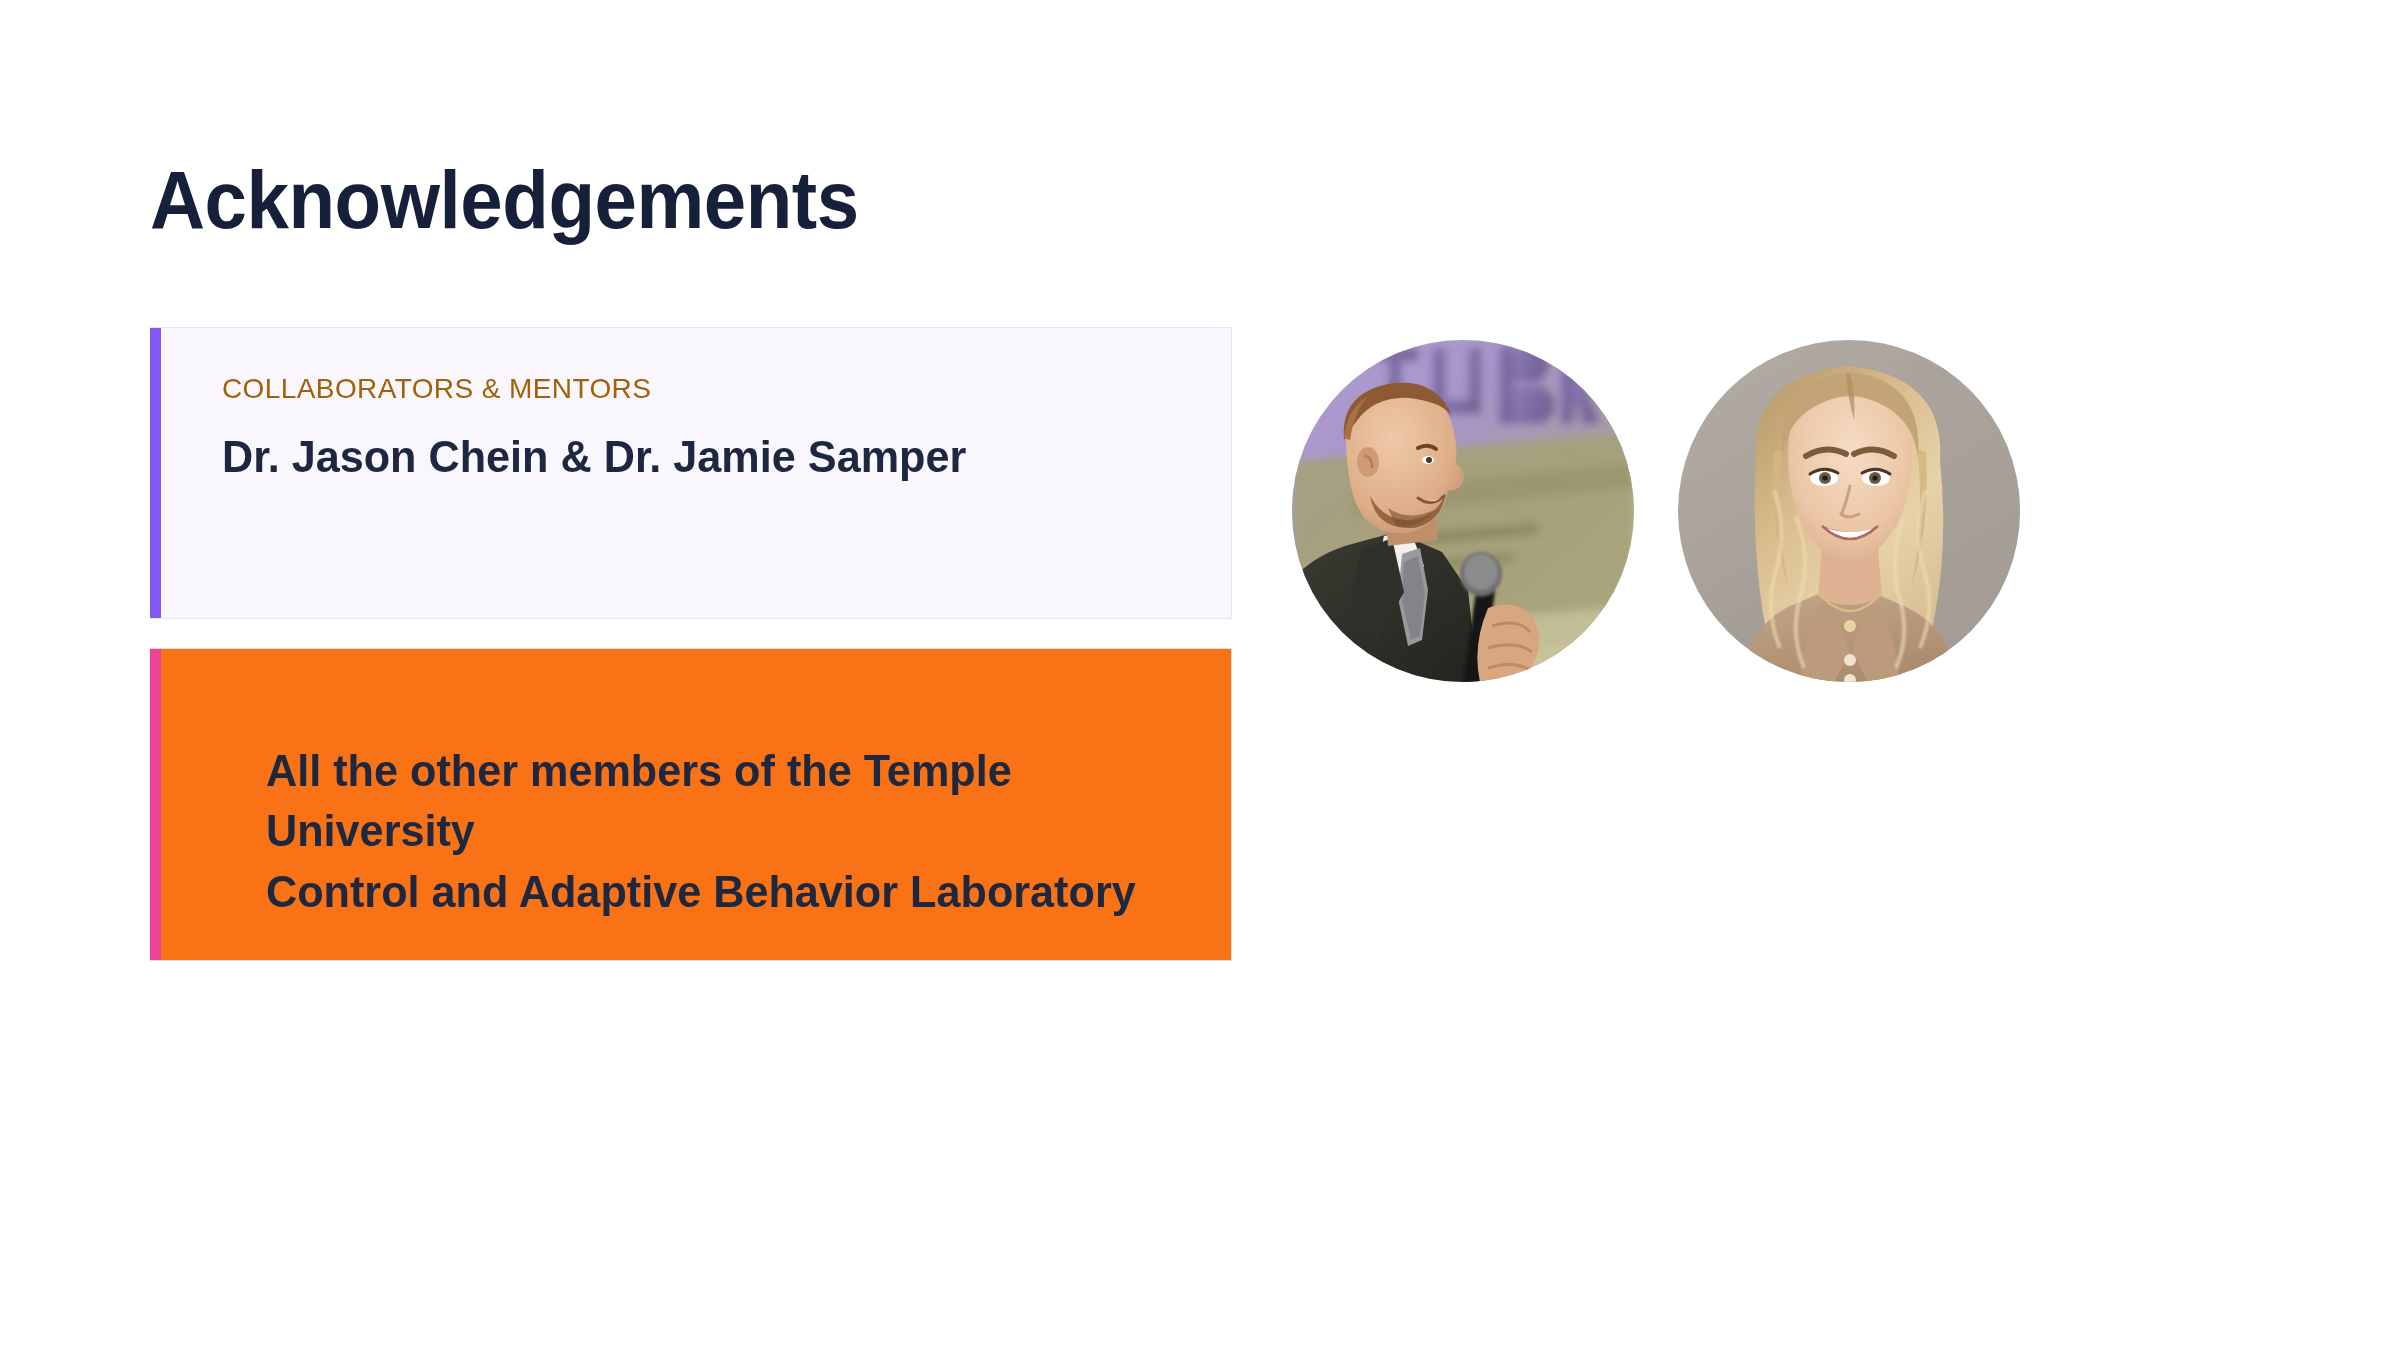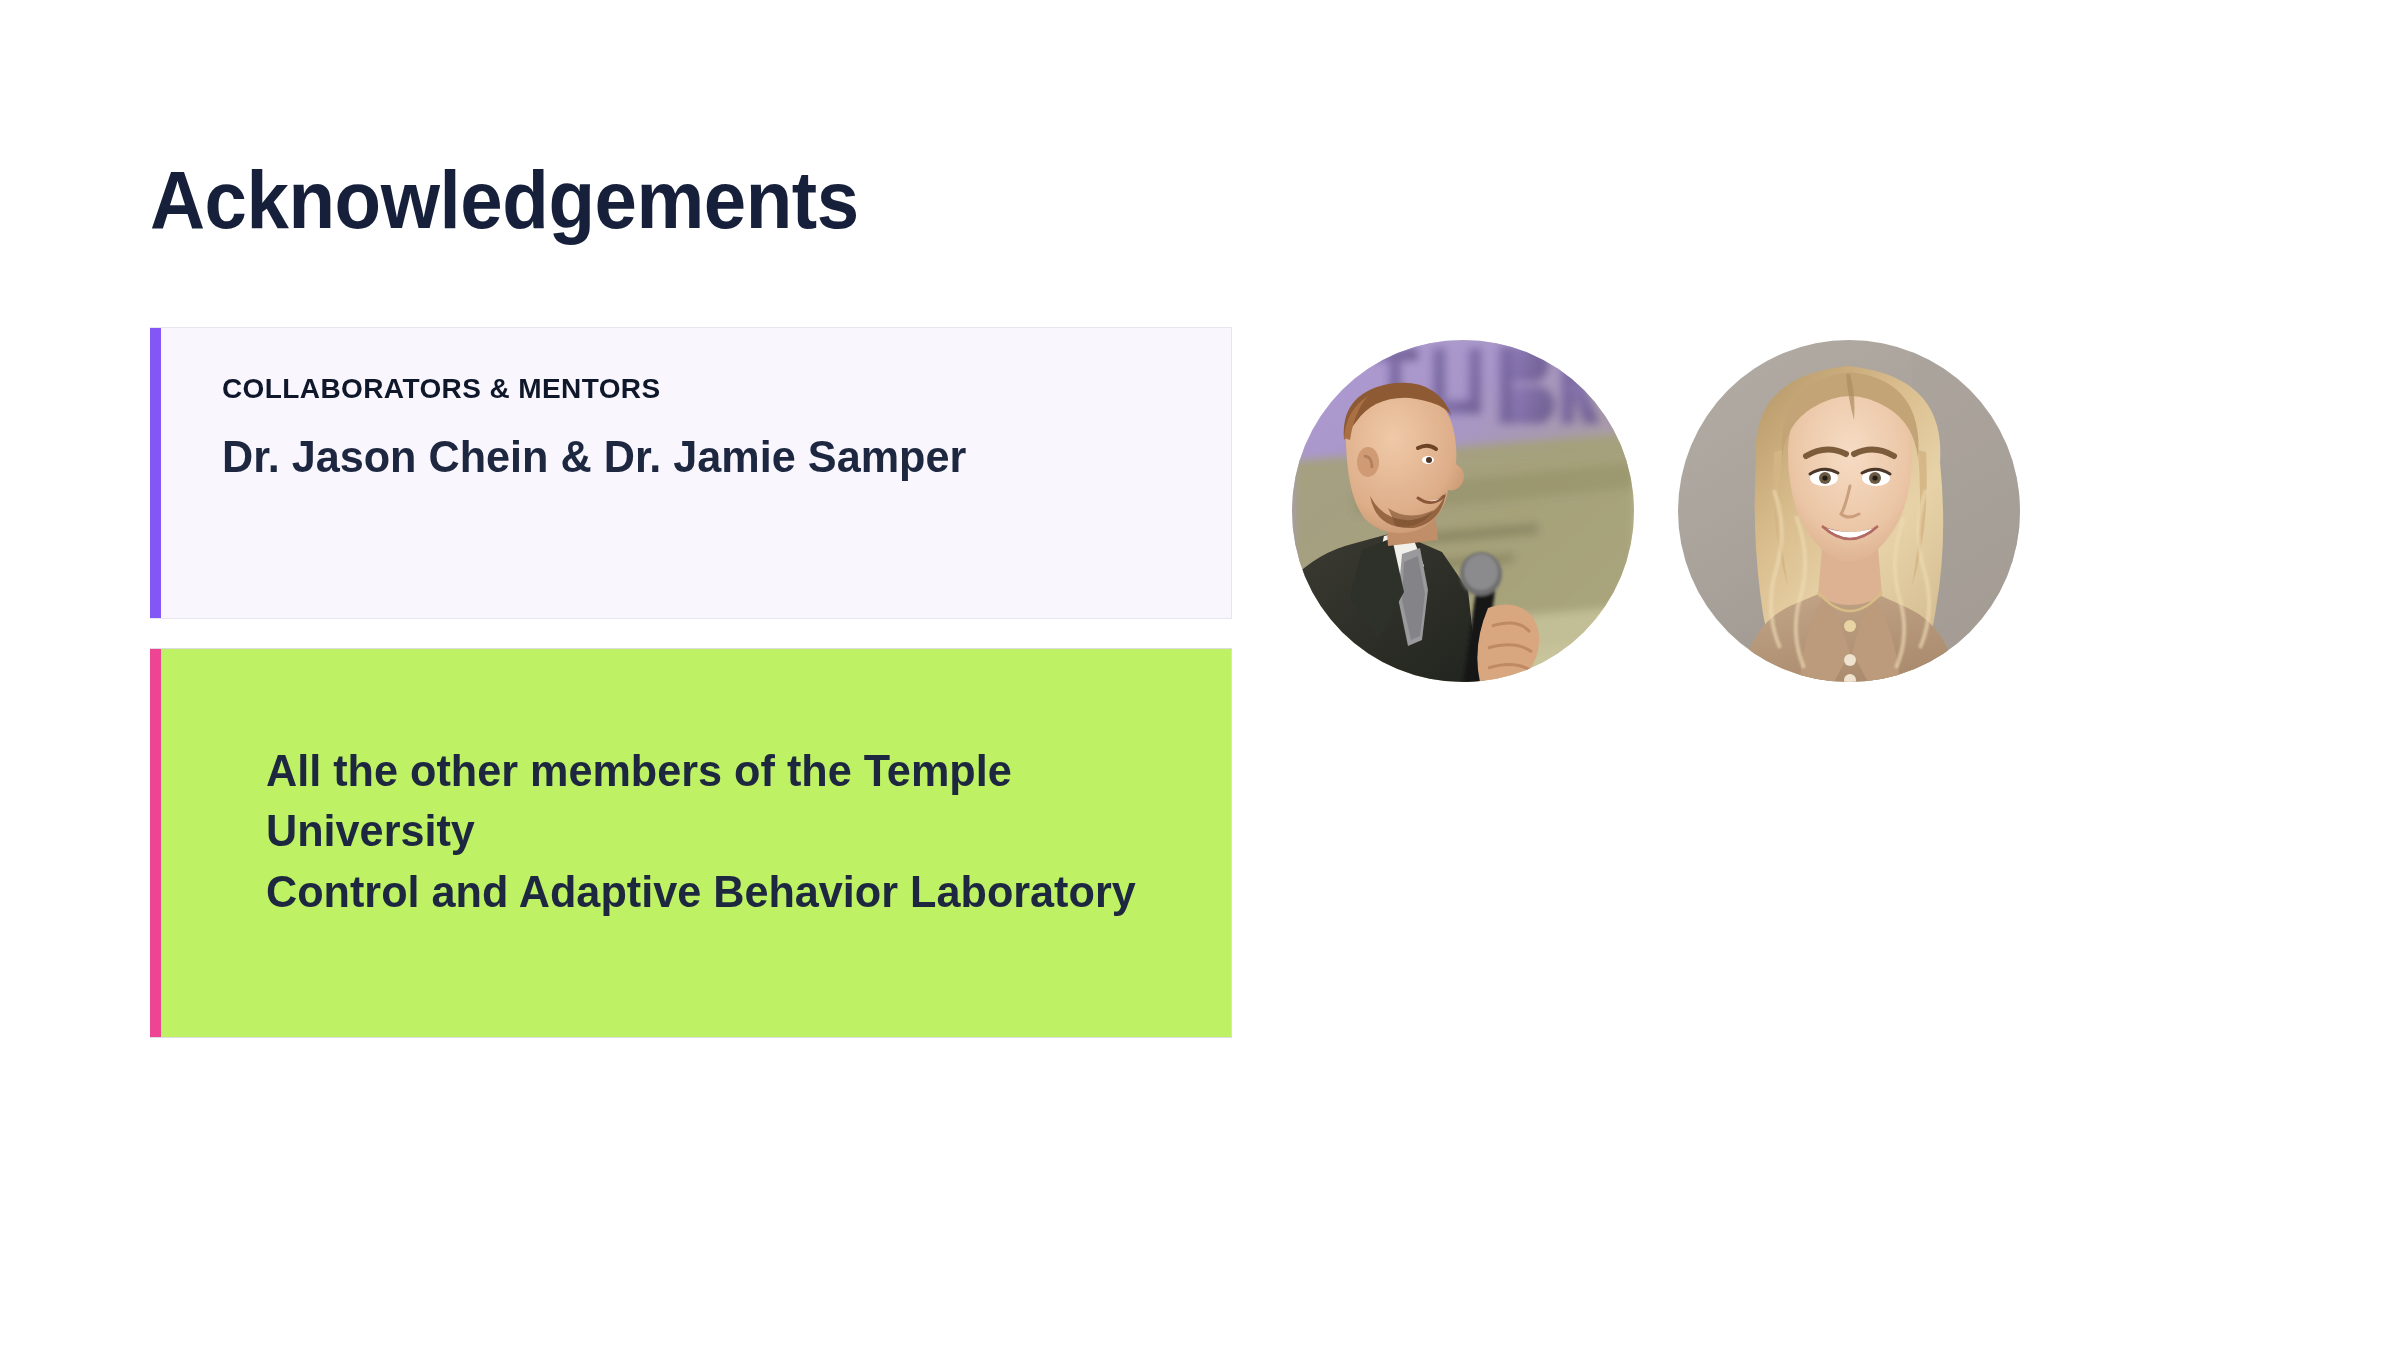--- a/index.html
+++ b/index.html
@@ -71,45 +71,45 @@
   #card-collaborators {
     height: 292px;
     background: #f9f6fe;
     border-color: #e8e5f2;
   }
   #card-collaborators .accent { background: #8257f5; }
   #card-collaborators .card-body { padding-top: 44px; }
 
   .eyebrow {
     font-size: 28px;
-    font-weight: 700;
+    font-weight: 400;
     letter-spacing: 0.4px;
-    color: #0f172a;
+    color: #a16207;
     margin: 0 0 22px 0;
     line-height: 1.2;
   }
   .people-names {
     font-family: "Liberation Sans Narrow", "Liberation Sans", sans-serif;
     font-size: 45px;
     font-weight: 700;
     color: #1d2840;
     line-height: 1.28;
     margin: 0;
     max-width: 820px;
     transform: scaleX(0.96);
     transform-origin: left top;
   }
 
   
   #card-gap { height: 29px; }
 
   
   #card-lab {
-    height: 390px;
-    background: #bef264;
+    height: 313px;
+    background: #f97316;
     border-color: #dcdce2;
   }
   #card-lab .accent { background: #ee4494; }
   #card-lab .card-body {
     padding-top: 92px;
     padding-left: 116px;
   }
   .lab-text {
     font-family: "Liberation Sans Narrow", "Liberation Sans", sans-serif;
     font-size: 45px;

